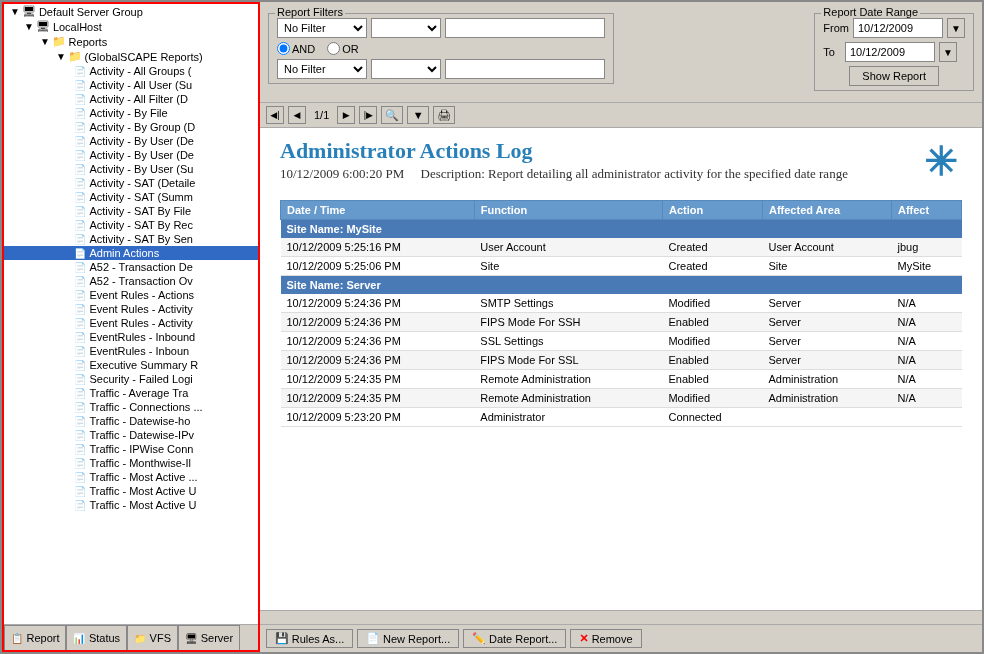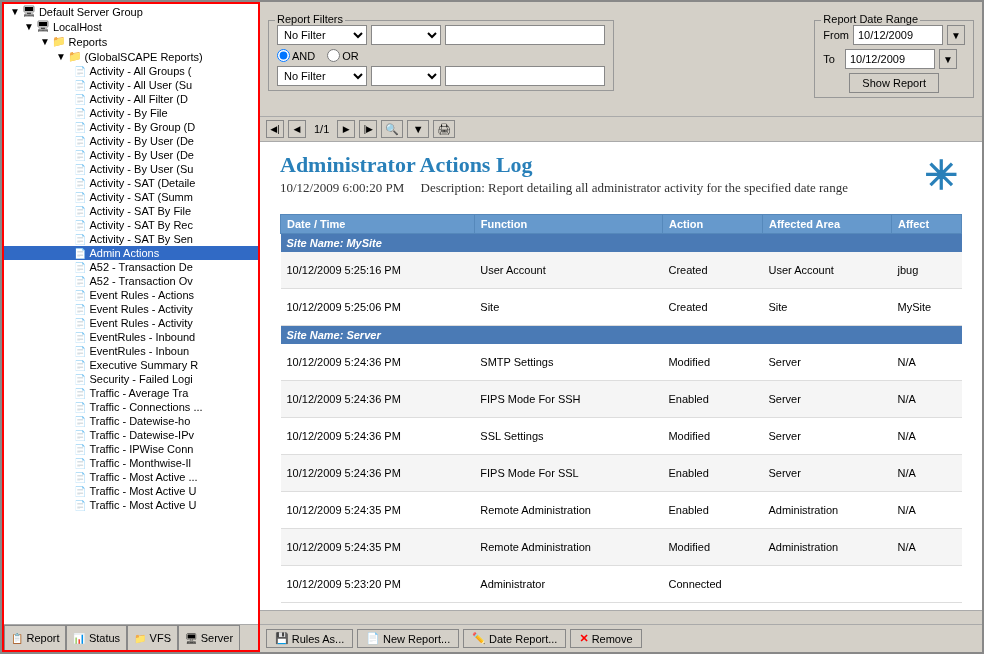--- a/index.html
+++ b/index.html
@@ -86,21 +86,21 @@
       flex: 1;
       display: flex;
       flex-direction: column;
       overflow: hidden;
     }
 
     
     .top-toolbar {
       display: flex;
       align-items: flex-start;
-      padding: 18px 8px;
+      padding: 11px 8px;
       gap: 10px;
       background: #d4d0c8;
       border-bottom: 1px solid #aaa;
     }
 
     .filter-group {
       border: 1px solid #999;
       padding: 4px 8px;
       background: #d4d0c8;
       position: relative;
@@ -302,25 +302,24 @@
       padding: 3px 6px;
       text-align: left;
       border: 1px solid #5588bb;
     }
 
     .report-table .site-row td {
       background: #4a7ab5;
       color: #fff;
       font-weight: bold;
       padding: 3px 6px;
-      font-style: italic;
     }
 
     .report-table tr.data-row td {
-      padding: 12px 6px;
+      padding: 3px 6px;
       border-bottom: 1px solid #ddd;
       background: #fff;
     }
 
     .report-table tr.data-row:nth-child(even) td {
       background: #f5f5f5;
     }
 
     
     .bottom-toolbar {

